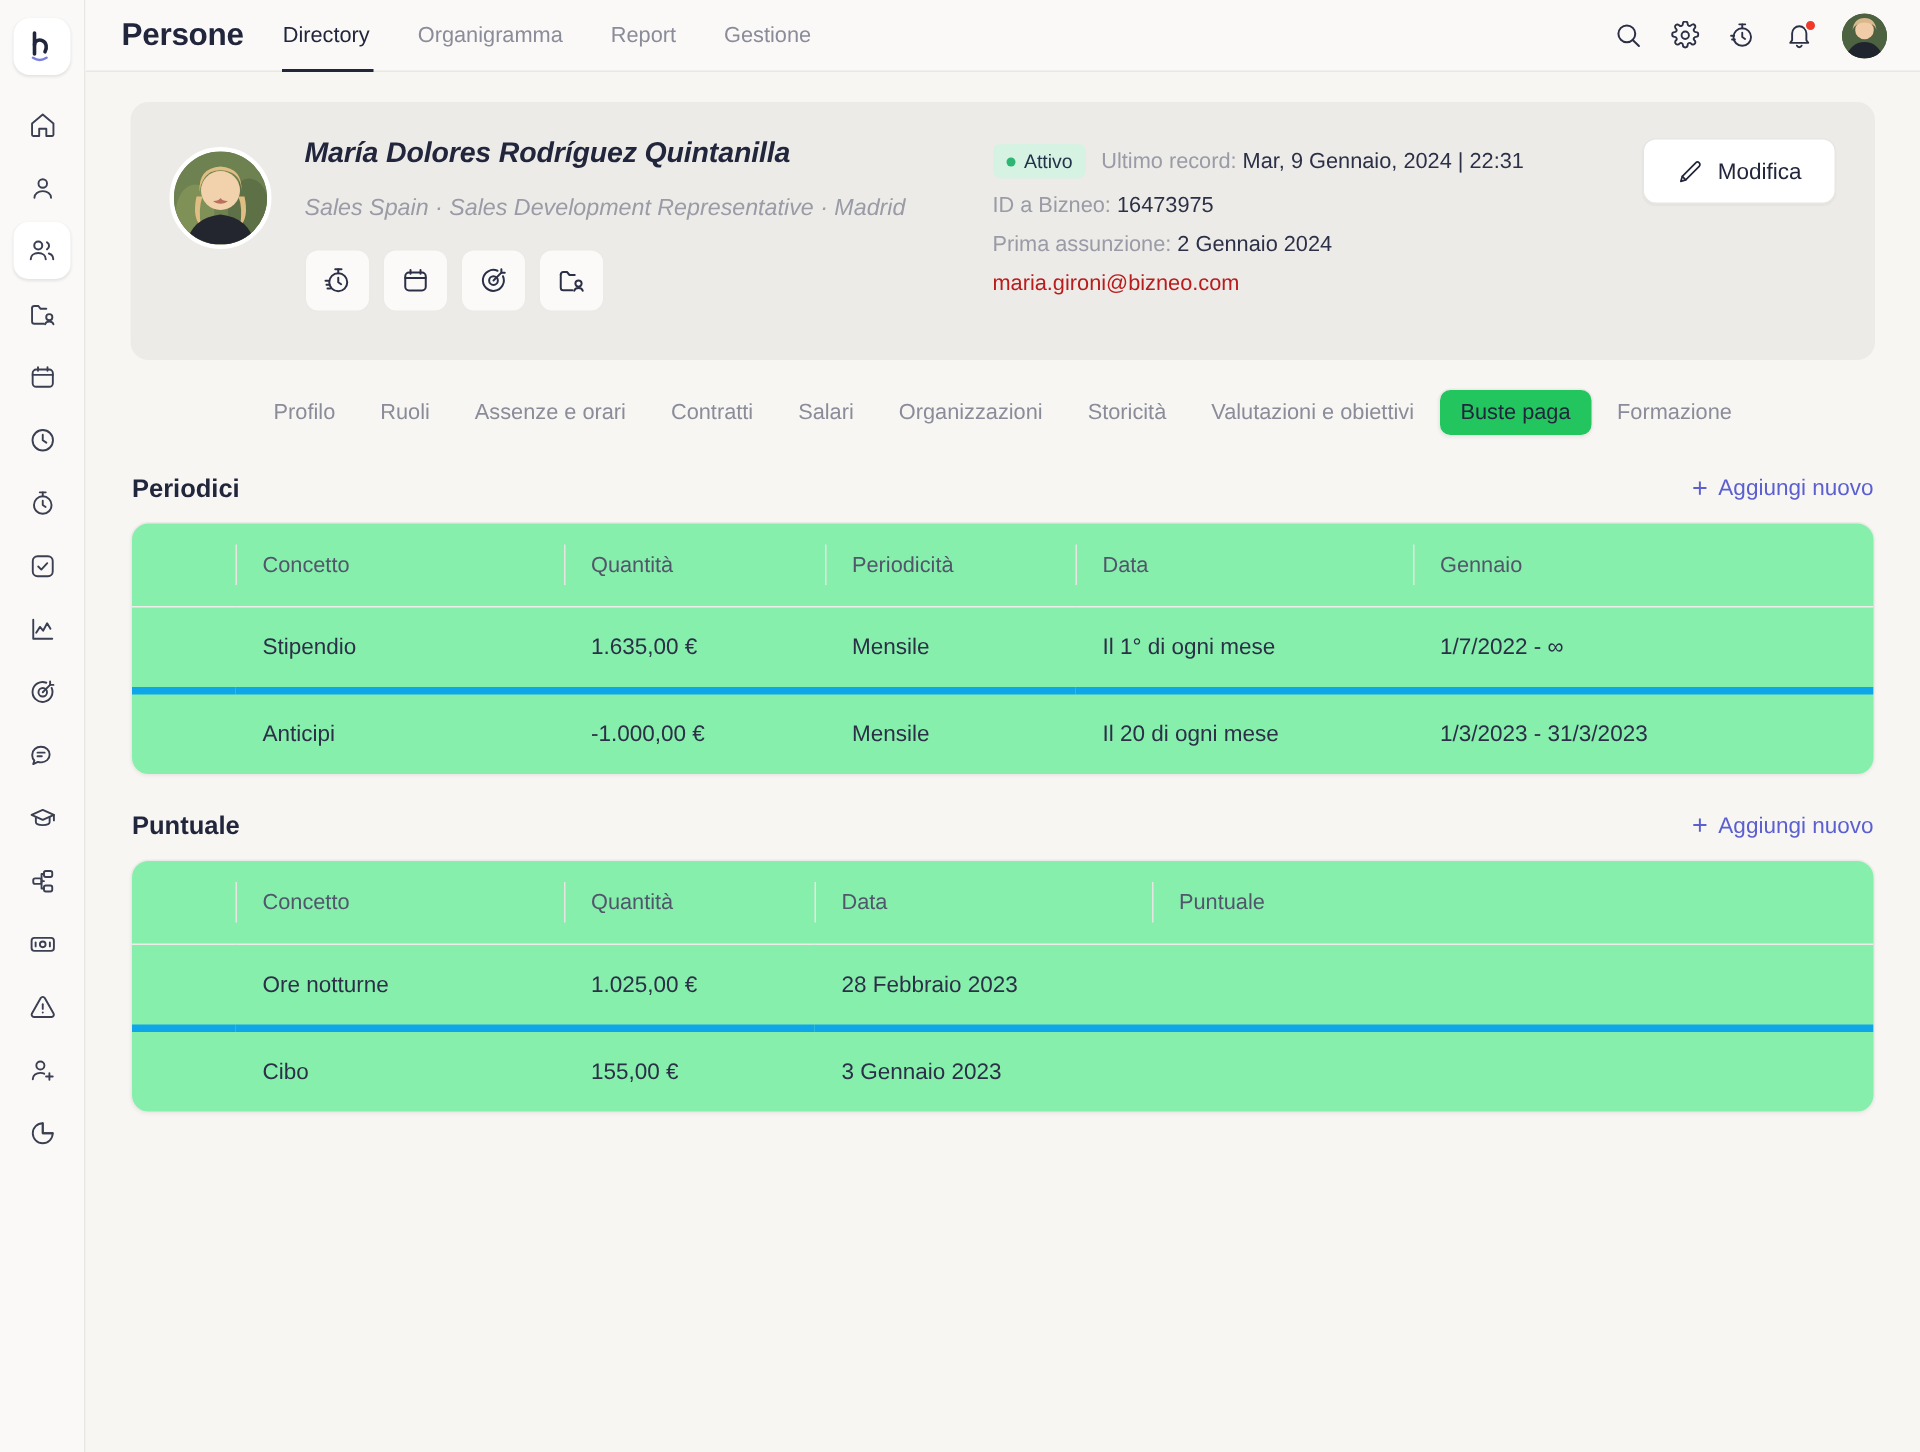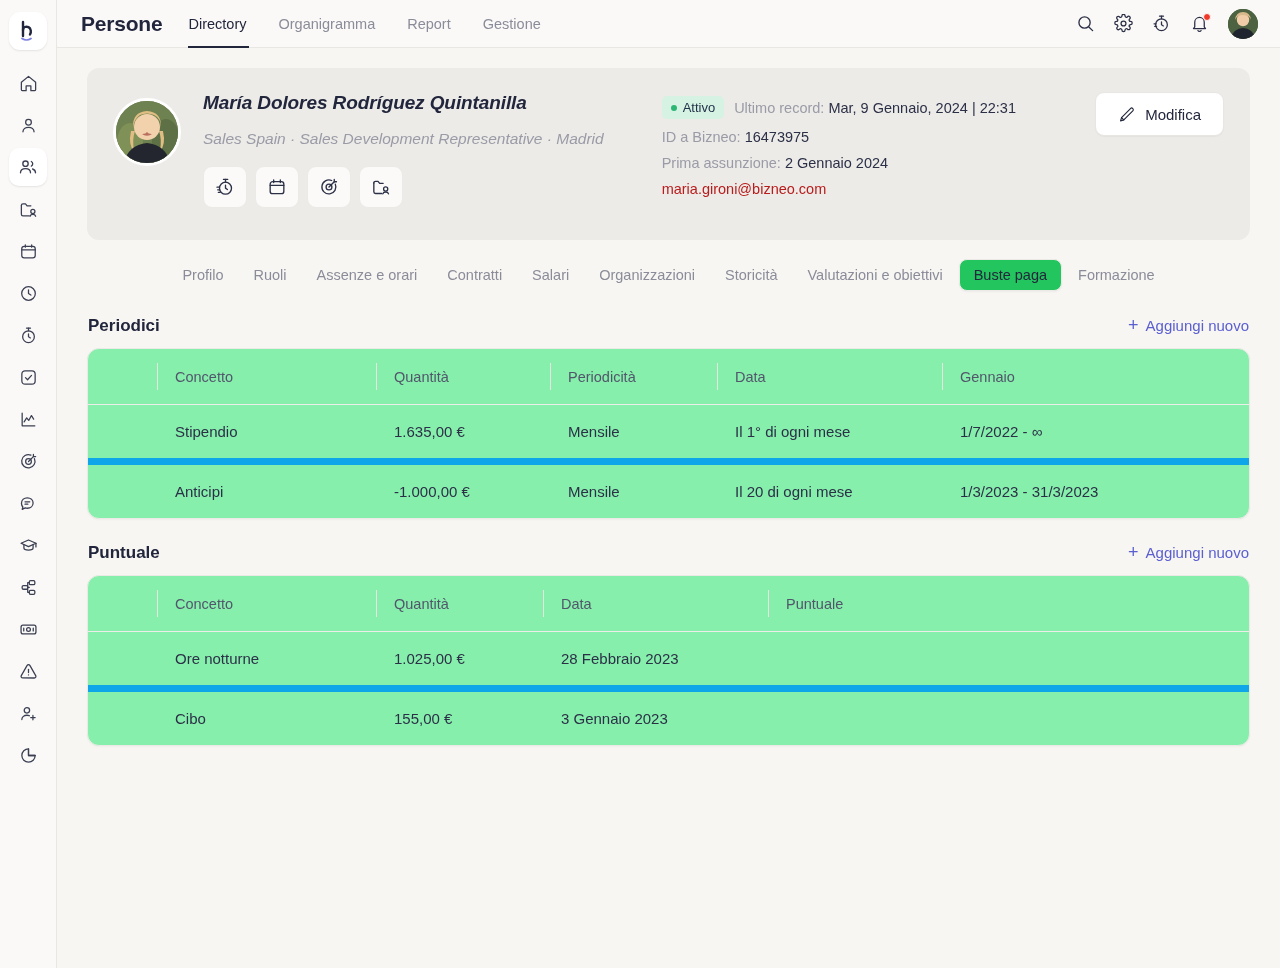--- a/index.html
+++ b/index.html
@@ -187,21 +187,21 @@
     border-bottom: 1px solid #efedea;
     position: relative;
   }
   thead th.sep::before {
     content: ""; position: absolute; left: 0; top: 14px; bottom: 14px;
     width: 1px; background: #e7e5e1;
   }
   tbody td {
     font-size: 15px; color: #2c3047;
     padding: 18px 0 18px 0;
-    border-bottom: 7px solid #0ea5e9;
+    border-bottom: 5px solid #0ea5e9;
   }
   tbody tr:last-child td { border-bottom: none; }
   .col-pad { padding-left: 18px !important; }
 </style>
 </head>
 <body>
 
 <nav id="rail">
   <div class="logo-tile">
     <svg width="20" height="22" viewBox="0 0 20 22" fill="none">

